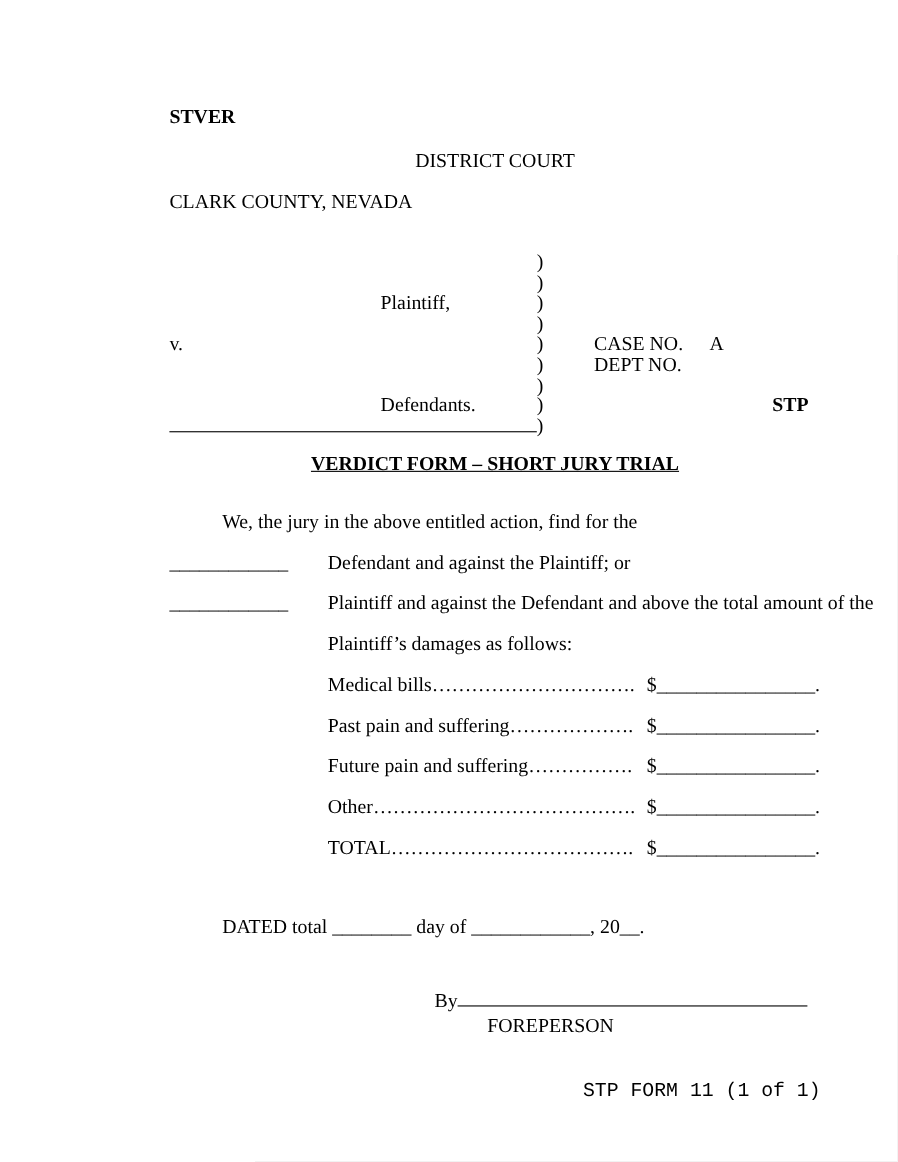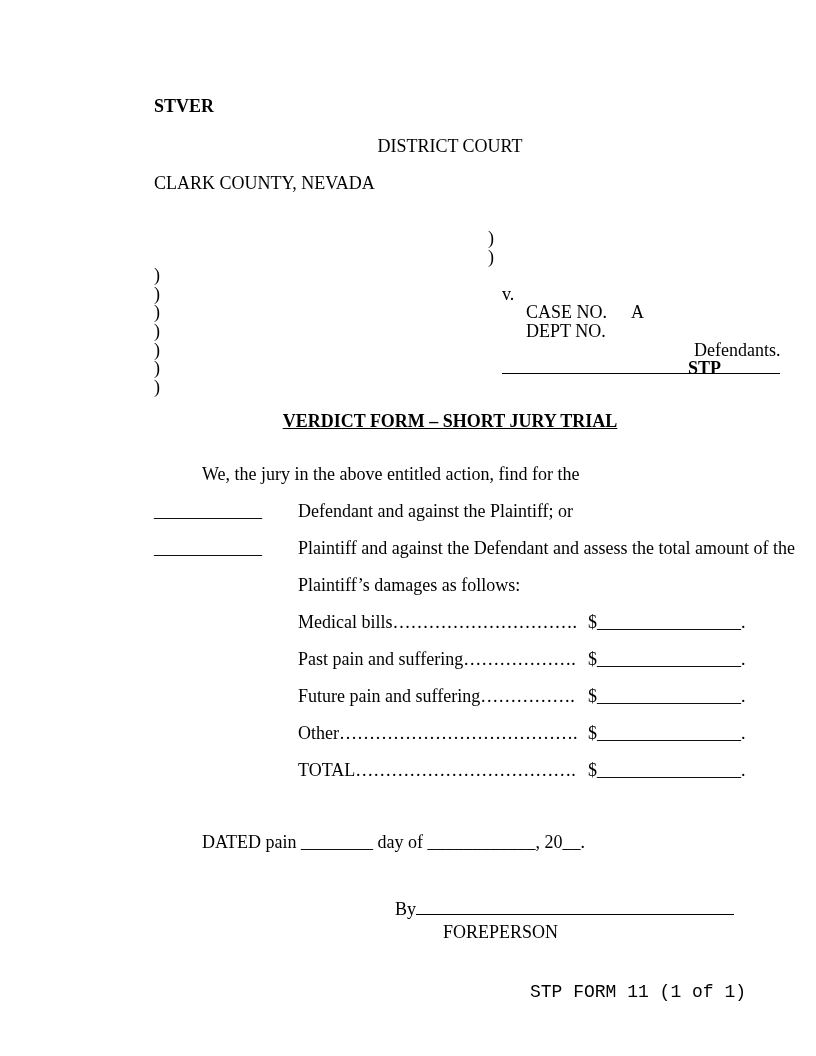--- a/index.html
+++ b/index.html
@@ -55,20 +55,21 @@
   <div class="caption">
 
     <div class="cap-left"></div>
     <div class="cap-paren">)</div>
     <div class="cap-right"></div>
 
     <div class="cap-left"></div>
     <div class="cap-paren">)</div>
     <div class="cap-right"></div>
 
+    <div class="cap-left indent-party">Plaintiff,</div>
     <div class="cap-paren">)</div>
     <div class="cap-right"></div>
 
     <div class="cap-left"></div>
     <div class="cap-paren">)</div>
     <div class="cap-right"></div>
 
     <div class="cap-left">v.</div>
     <div class="cap-paren">)</div>
     <div class="cap-right cap-case">
@@ -97,21 +98,21 @@
   <div class="body-block">
     <div class="bline intro">We, the jury in the above entitled action, find for the</div>
 
     <div class="bline opt-row">
       <span>____________</span>
       <span>Defendant and against the Plaintiff; or</span>
     </div>
 
     <div class="bline opt-row">
       <span>____________</span>
-      <span>Plaintiff and against the Defendant and assess the total amount of the</span>
+      <span>Plaintiff and against the Defendant and above the total amount of the</span>
     </div>
 
     <div class="bline damages-intro">Plaintiff’s damages as follows:</div>
 
     <div class="bline damage-row">
       <span></span>
       <span>Medical bills………………………….</span>
       <span>$________________.</span>
     </div>
     <div class="bline damage-row">
@@ -129,21 +130,21 @@
       <span>Other………………………………….</span>
       <span>$________________.</span>
     </div>
     <div class="bline damage-row">
       <span></span>
       <span>TOTAL……………………………….</span>
       <span>$________________.</span>
     </div>
   </div>
 
-  <div class="dated">DATED pain ________ day of ____________, 20__.</div>
+  <div class="dated">DATED total ________ day of ____________, 20__.</div>
 
   <div class="sig">
     <span>By</span><span class="sig-line"></span>
   </div>
   <div class="foreperson">FOREPERSON</div>
 
   <div class="footer">STP FORM 11 (1 of 1)</div>
 
 </div>
 

